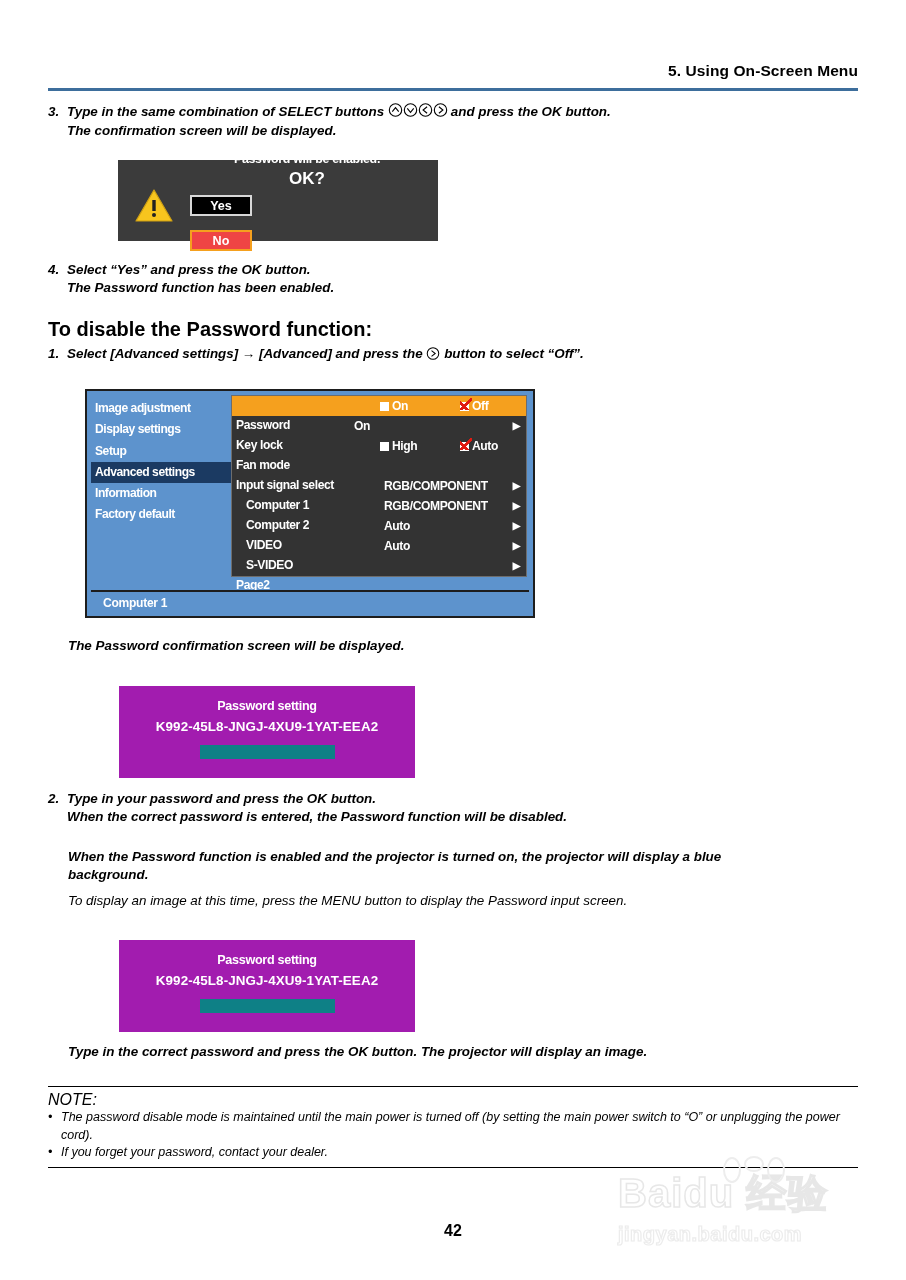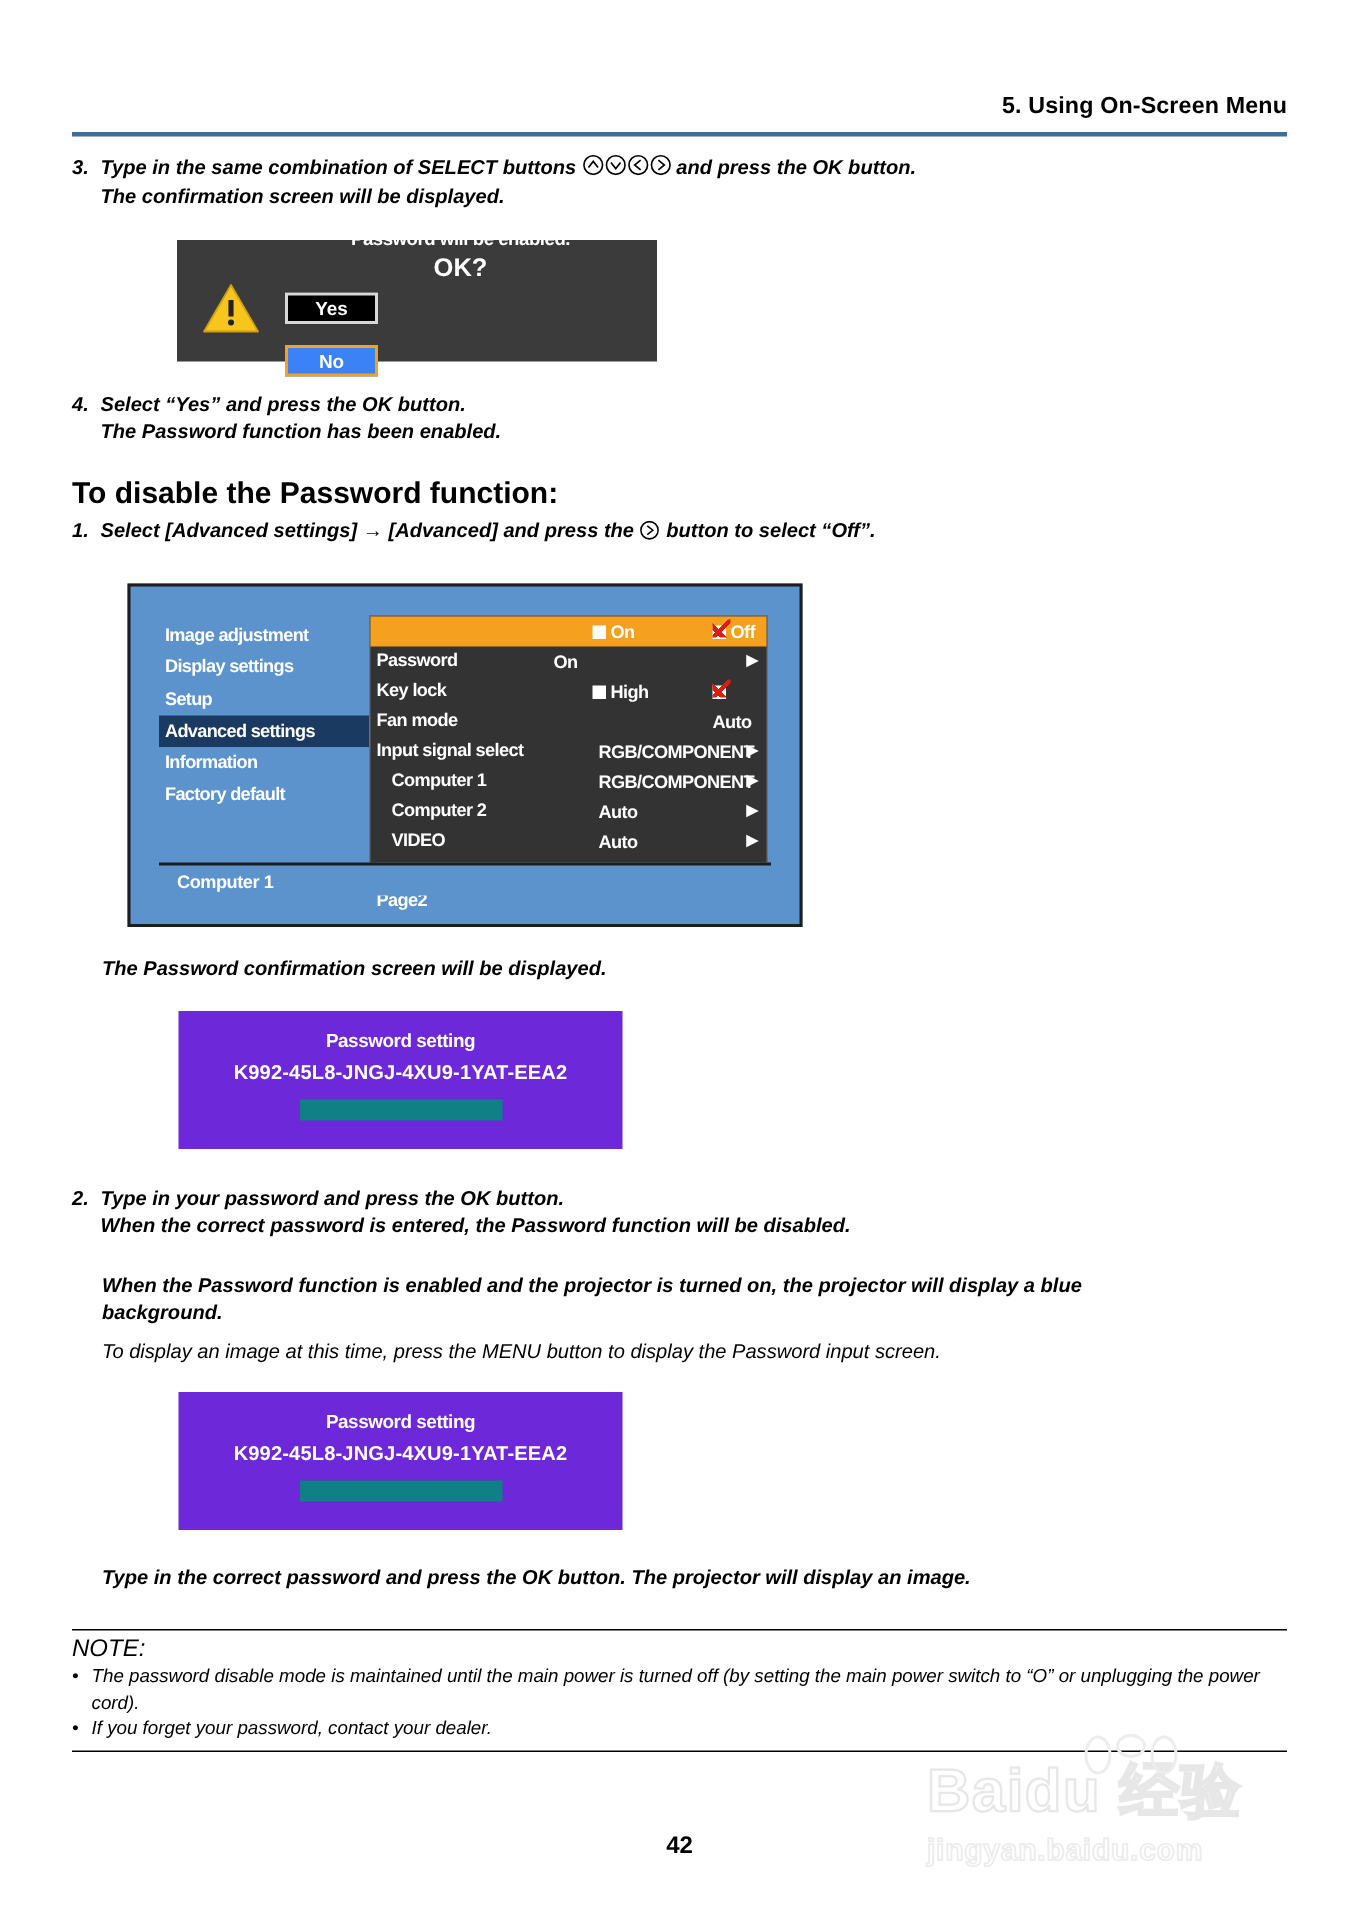--- a/index.html
+++ b/index.html
@@ -140,40 +140,40 @@
     color: #ffffff;
     font-size: 12.6px;
     font-weight: bold;
     display: flex;
     align-items: center;
     justify-content: center;
   }
   .btn-no {
     width: 62px;
     height: 21px;
-    background: #3b82f6;
+    background: #ef4444;
     border: 2px solid #f5a01e;
     color: #ffffff;
     font-size: 12.6px;
     font-weight: bold;
     display: flex;
     align-items: center;
     justify-content: center;
   }
 
   
   .osd {
     position: absolute;
     left: 85px;
     top: 389px;
     width: 450px;
     height: 229px;
     background: #5d93cd;
     border: 2px solid #1d1d1d;
-    padding: 19px;
+    padding: 4px;
   }
   .osd-inner {
     position: relative;
     width: 100%;
     height: 100%;
   }
   .osd-sidebar {
     position: absolute;
     left: 0; top: 0;
     width: 140px;
@@ -274,24 +274,25 @@
     color: #ffffff;
     font-size: 12.1px;
     font-weight: bold;
     letter-spacing: -0.3px;
     padding-left: 12px;
   }
 
   
   .pwscreen {
     position: absolute;
-    background: #6d28d9;
+    background: #a21caf;
     width: 296px;
     height: 92px;
     text-align: center;
+    margin-top: 12px;
   }
   .pw-title {
     color: #ffffff;
     font-size: 12.6px;
     font-weight: bold;
     letter-spacing: -0.3px;
     margin-top: 13px;
   }
   .pw-code {
     color: #ffffff;

